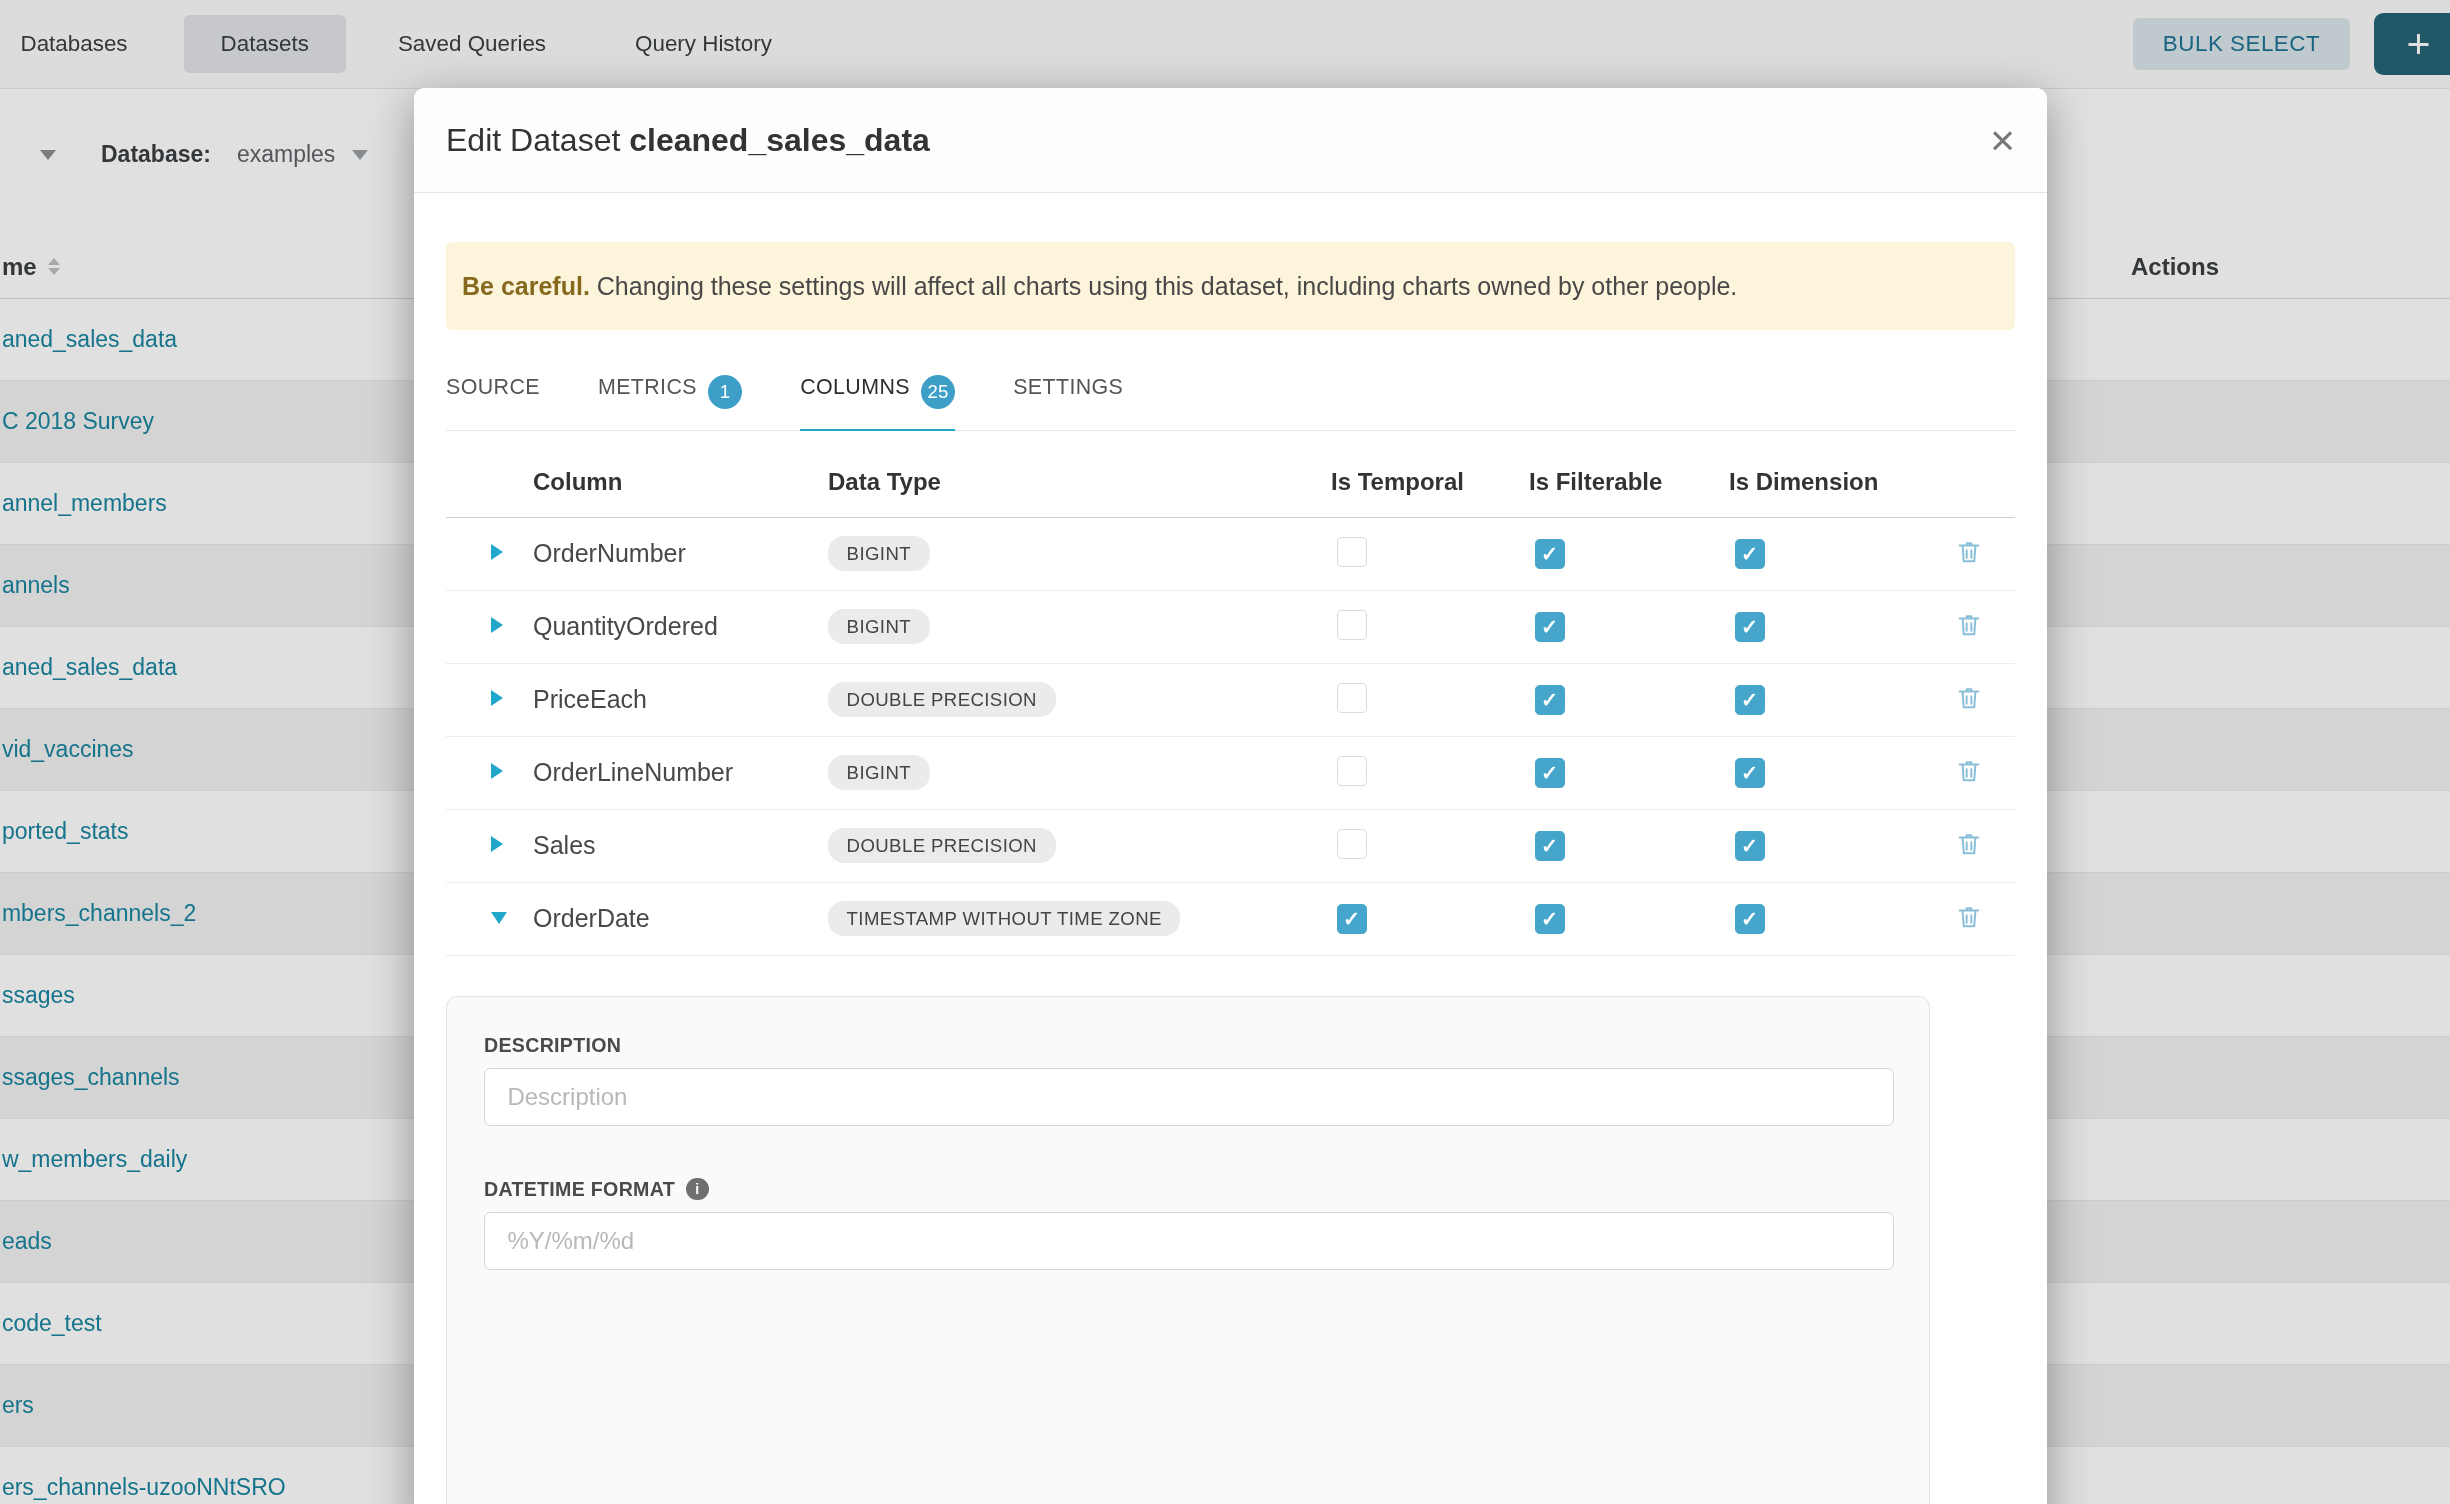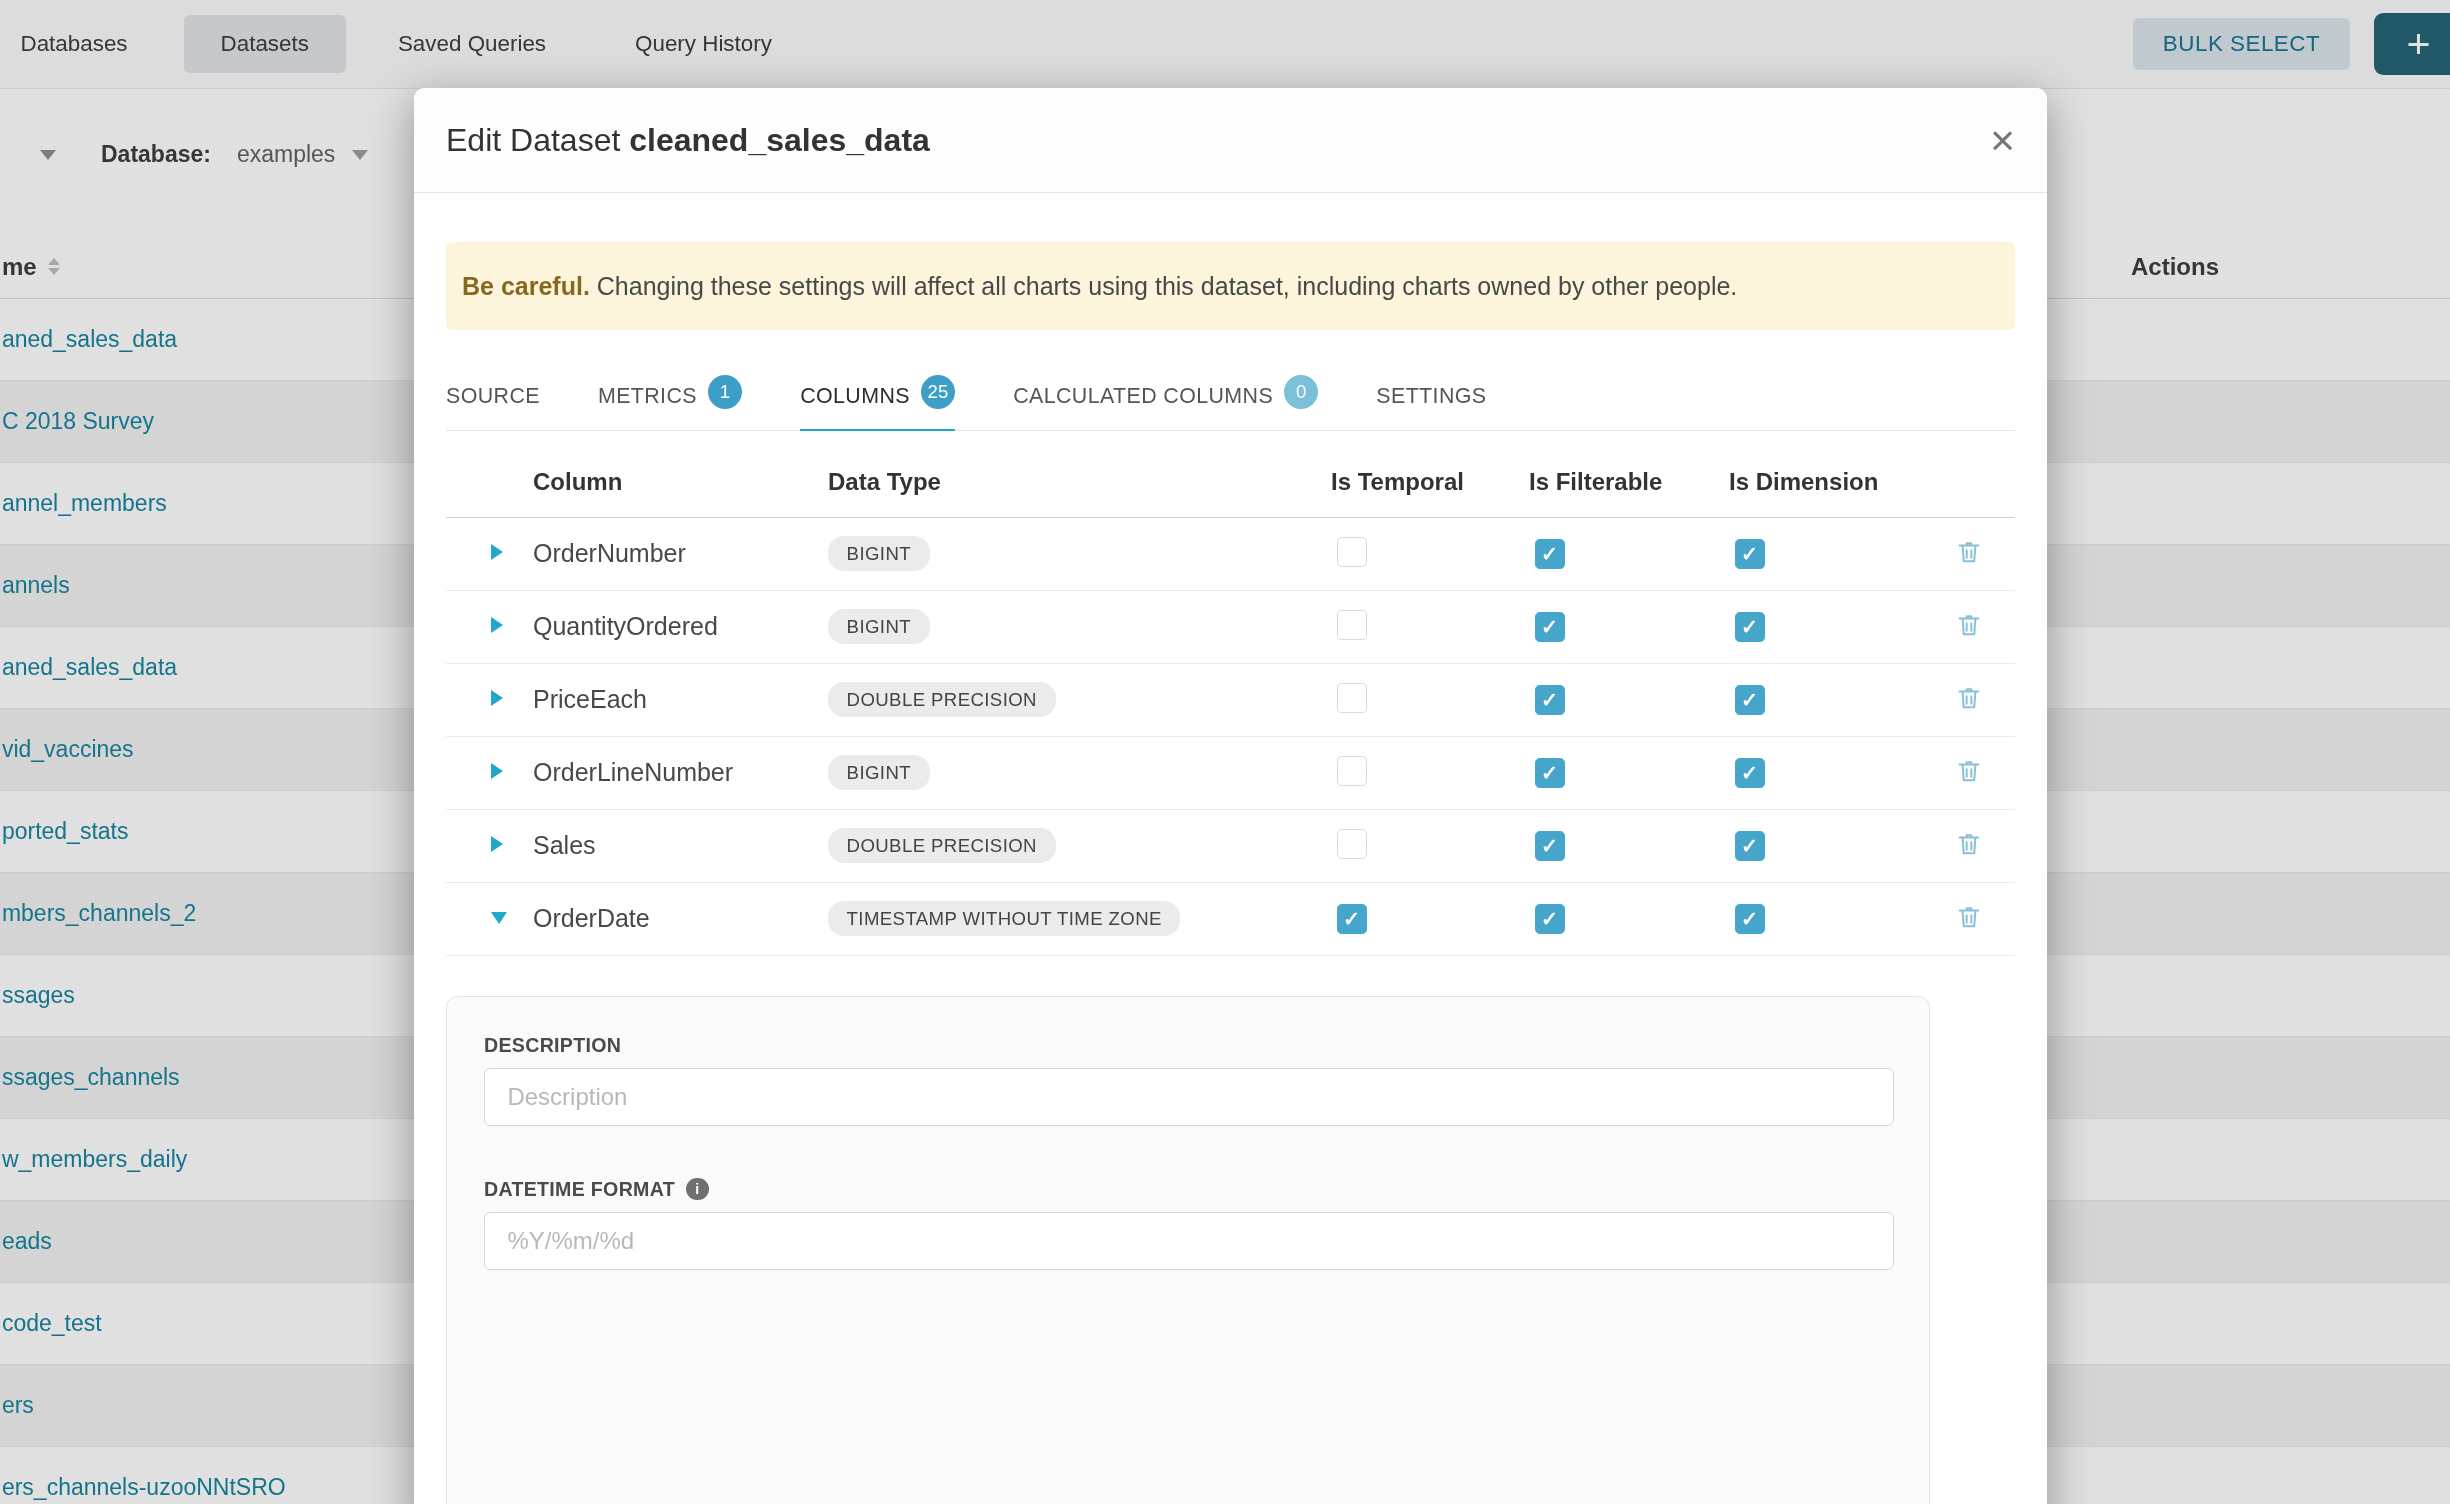--- a/index.html
+++ b/index.html
@@ -54,21 +54,21 @@
   .modal-title{font-size:32px;color:#333}
   .modal-title b{font-weight:700}
   .modal-close{font-size:43px;color:#767676;cursor:pointer;line-height:1}
   .modal-body{padding:0 32px}
 
   .warning{margin-top:49px;height:88px;background:var(--warning-bg);border-radius:5.6px;display:flex;align-items:center;
            padding:0 16px;font-size:25px;color:#484848}
   .warning b{color:var(--warning-accent);font-weight:700}
 
   .tabs{margin-top:37px;display:flex;gap:58px;border-bottom:0.9px solid #e6e6e6}
-  .tab{display:flex;align-items:flex-end;gap:11.2px;padding:7.5px 0 20.5px;font-size:21.4px;letter-spacing:0.4px;color:#555;
+  .tab{display:flex;align-items:flex-start;gap:11.2px;padding:7.5px 0 20.5px;font-size:21.4px;letter-spacing:0.4px;color:#555;
        cursor:pointer;border-bottom:2.8px solid transparent;margin-bottom:-0.9px}
   .tab.active{color:#2d2d2d;font-weight:500;border-bottom-color:var(--accent)}
   .badge{min-width:34px;height:34px;border-radius:17.7px;background:var(--badge);color:#fff;font-size:18.6px;
          display:inline-flex;align-items:center;justify-content:center;padding:0 5.6px}
   .badge.light{background:var(--badge-light)}
 
   .cols-grid{display:grid;grid-template-columns:87px 295px 503px 198px 200px 224px 1fr;align-items:center}
   .cols-header{padding:37px 0 20.5px;border-bottom:0.9px solid #cfcfcf}
   .cols-header span{font-size:24px;font-weight:700;color:#333}
   .crow{height:73px;border-bottom:0.9px solid #ececec}
@@ -197,24 +197,20 @@
         </div>
         <div class="tab">
           <span>METRICS</span>
           <span class="badge">1</span>
         </div>
         <div class="tab active">
           <span>COLUMNS</span>
           <span class="badge">25</span>
         </div>
         <div class="tab">
-          <span>CALCULATED COLUMNS</span>
-          <span class="badge light">0</span>
-        </div>
-        <div class="tab">
           <span>SETTINGS</span>
         </div>
       </div>
 
     <div>
       <div class="cols-grid cols-header">
         <span></span>
         <span>Column</span>
         <span>Data Type</span>
         <span>Is Temporal</span>

